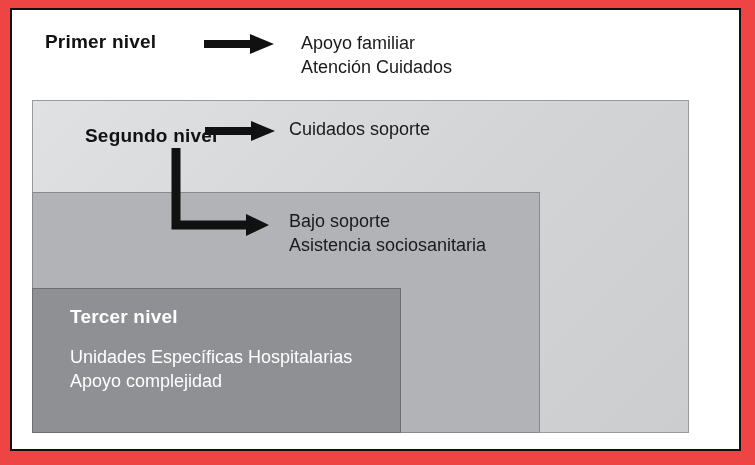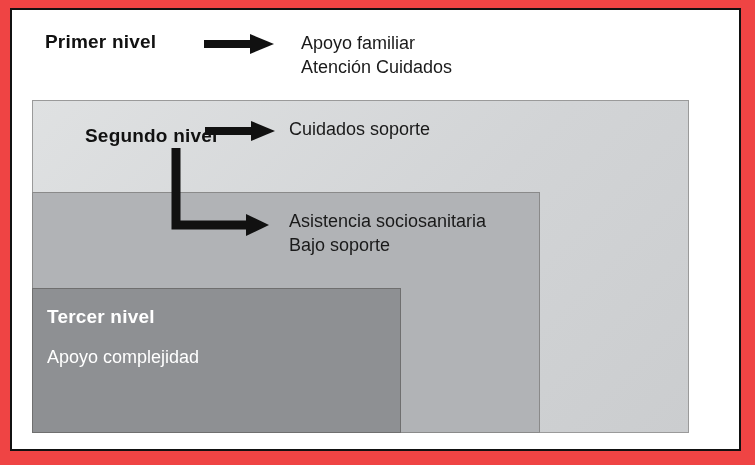--- a/index.html
+++ b/index.html
@@ -61,21 +61,21 @@
     letter-spacing: 0.2px;
     white-space: nowrap;
   }
   .lvl-text {
     position: absolute;
     font-size: 18px;
     color: #1a1a1a;
     line-height: 24px;
     white-space: nowrap;
   }
-  .white-text { color: #ffffff; }
+  .white-text { color: #ffffff; margin-left: 23px; }
   .arrow {
     position: absolute;
   }
   .arrow svg { display: block; }
 </style>
 </head>
 <body>
 
 <div class="canvas">
 
@@ -115,23 +115,24 @@
   </div>
 
   <div class="arrow" style="left:168px; top:148px;">
     <svg width="106" height="92" viewBox="0 0 106 92">
       <path d="M8,0 L8,77 L80,77" stroke="#111111" stroke-width="9" fill="none"></path>
       <polygon points="78,66 78,88 101,77" fill="#111111"></polygon>
     </svg>
   </div>
 
   <div class="lvl-text" style="left:289px; top:209px;">
+    <div>Bajo soporte</div>
     <div>Asistencia sociosanitaria</div>
-    <div>Bajo soporte</div>
   </div>
 
   <div class="lvl-title white-text" style="left:47px; top:306px;">Tercer nivel</div>
 
   <div class="lvl-text white-text" style="left:47px; top:345px;">
+    <div>Unidades Específicas Hospitalarias</div>
     <div>Apoyo complejidad</div>
   </div>
 
 </div>
 
 </body></html>

